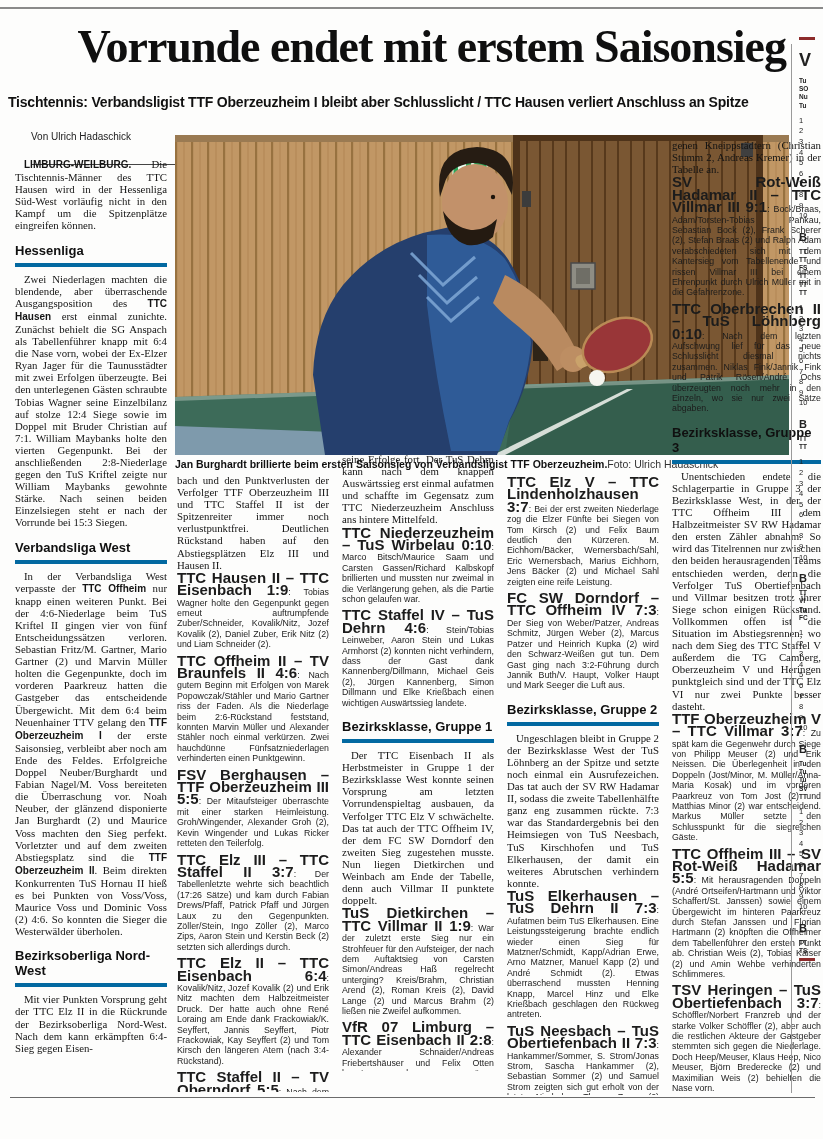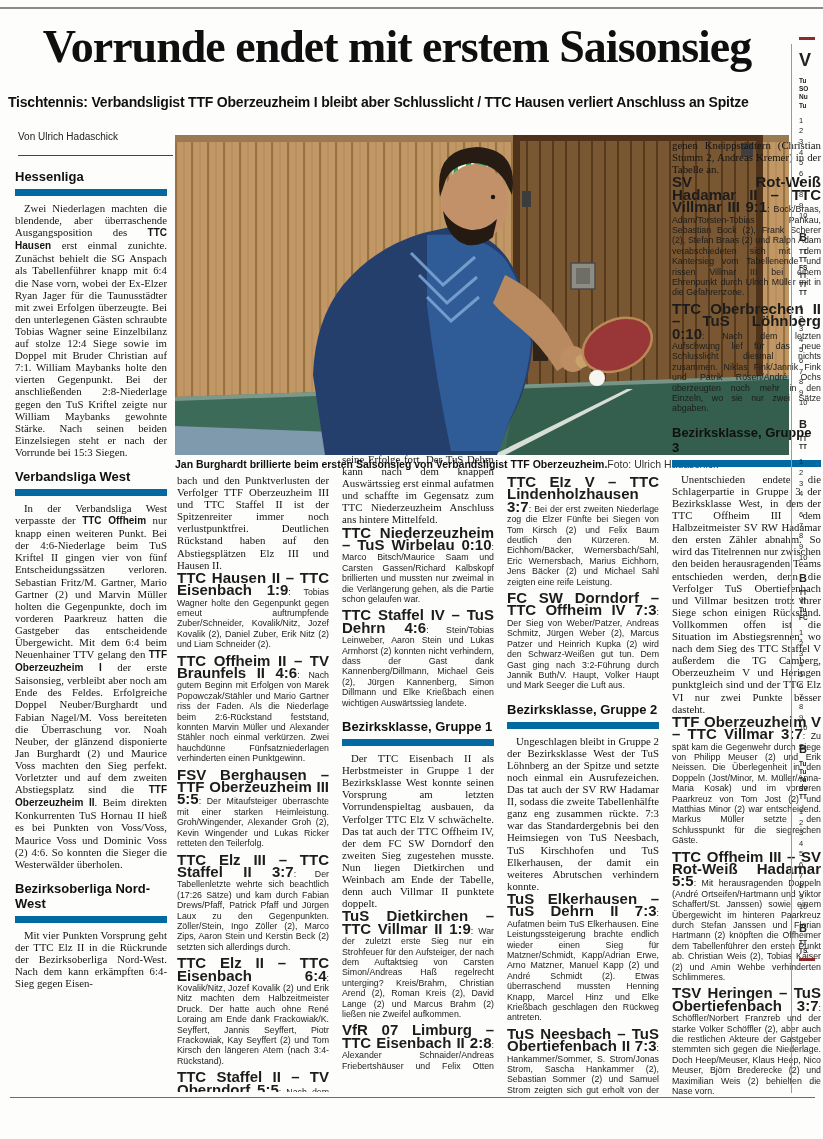--- a/index.html
+++ b/index.html
@@ -1,47 +1,47 @@
 <!DOCTYPE html>
 <html lang="de"><head>
 <meta charset="utf-8">
 <style>
   html,body{margin:0;padding:0;background:#ffffff;}
   .page{position:relative;width:823px;height:1139px;background:#fdfdfc;overflow:hidden;
         font-family:"Liberation Serif",serif;color:#141414;}
   .rule{position:absolute;background:#7d7d7d;}
   .top-rule{left:0;top:7px;width:823px;height:2px;background:#8a8a8a;}
   .bottom-rule{left:10px;top:1097px;width:805px;height:1px;background:#6b6b6b;}
-  .headline{position:absolute;left:8px;top:20px;width:778px;margin:0;text-align:center;
+  .headline{position:absolute;left:8px;top:20px;width:778px;margin:0;text-align:right;
             font-family:"Liberation Serif",serif;font-weight:bold;font-size:46px;
             letter-spacing:-1px;color:#0f0f0f;}
   .subhead{position:absolute;left:8px;top:94px;width:778px;margin:0;text-align:left;
            font-family:"Liberation Sans",sans-serif;font-weight:bold;font-size:14px;
            letter-spacing:-0.2px;color:#111;}
-  .byline{position:absolute;left:18px;top:131px;width:155px;
+  .byline{position:absolute;left:31px;top:131px;width:155px;
           font-family:"Liberation Sans",sans-serif;font-size:10px;color:#222;
-          border-bottom:1px solid #444;padding-bottom:13px;}
+          border-bottom:1px solid #444;padding-bottom:22px;}
   .photo{position:absolute;left:175px;top:135px;width:614px;height:320px;margin:0;}
   .photo svg{display:block;}
   .caption{position:absolute;left:175px;top:458px;width:614px;
            font-family:"Liberation Sans",sans-serif;font-size:10.5px;color:#111;}
   .caption b{font-weight:bold;}
   .caption .credit{font-weight:normal;color:#333;}
   .col{position:absolute;overflow:hidden;}
   #col1{left:15px;top:158px;width:152px;height:936px;}
   #col2{left:177px;top:474px;width:152px;height:618px;}
   #col3{left:342px;top:453px;width:152px;height:618px;}
   #col4{left:507px;top:477px;width:152px;height:618px;}
   #col5{left:672px;top:139px;width:149px;height:956px;}
   p.body{margin:0 0 2px 0;font-size:10.8px;line-height:12.1px;text-align:justify;
          text-indent:9px;hyphens:auto;-webkit-hyphens:auto;}
   p.body.cont{text-indent:0;}
   p.body b{font-family:"Liberation Sans",sans-serif;font-size:10px;}
   h3.secHead{margin:11px 0 6px 0;font-family:"Liberation Sans",sans-serif;font-size:13px;
-             font-weight:bold;color:#101010;border-bottom:7px solid #0369a1;padding-bottom:5px;}
+             font-weight:bold;color:#101010;border-bottom:4px solid #0369a1;padding-bottom:5px;}
   p.report{margin:0 0 6px 0;font-family:"Liberation Sans",sans-serif;font-size:8.8px;
            line-height:10.4px;text-align:justify;color:#1c1c1c;hyphens:auto;}
   p.report b{font-size:15px;}
   .vrule{position:absolute;left:791px;top:44px;width:1px;height:1049px;background:#9a9a9a;}
   .sidebar{position:absolute;left:799px;top:34px;width:24px;height:1060px;overflow:hidden;
            font-family:"Liberation Sans",sans-serif;color:#222;}
   .sb-dash{width:16px;height:3px;margin:3px 0 10px 0;}
   .sb-title{font-size:18px;font-weight:bold;line-height:20px;margin-bottom:7px;}
   .sb-bold{font-size:6.5px;font-weight:bold;line-height:8.2px;white-space:nowrap;}
   .sb-num{font-size:7.5px;line-height:10.6px;}
@@ -121,20 +121,21 @@
           <rect x="398" y="205" width="26" height="13" rx="5" fill="#caa36b"></rect>
           <ellipse cx="443" cy="211" rx="36" ry="25" fill="#993638" stroke="#b98a55" stroke-width="2.5"></ellipse>
         </g>
         <circle cx="422" cy="243" r="8" fill="#f6f5ef"></circle>
       </g>
     </svg>
   </figure>
   <figcaption class="caption"><b>Jan Burghardt brillierte beim ersten Saisonsieg von Verbandsligist TTF Oberzeuzheim.</b><span class="credit">Foto: Ulrich Hadaschick</span></figcaption>
 
   <div class="col" id="col1">
+      <p class="body"><b>LIMBURG-WEILBURG.</b> Die Tischtennis-Männer des TTC Hausen wird in der Hessenliga Süd-West vorläufig nicht in den Kampf um die Spitzenplätze eingreifen können.</p>
       <h3 class="secHead">Hessenliga</h3>
       <p class="body">Zwei Niederlagen machten die blendende, aber überraschende Ausgangsposition des <b>TTC Hausen</b> erst einmal zunichte. Zunächst behielt die SG Anspach als Tabellenführer knapp mit 6:4 die Nase vorn, wobei der Ex-Elzer Ryan Jager für die Taunusstädter mit zwei Erfolgen überzeugte. Bei den unterlegenen Gästen schraubte Tobias Wagner seine Einzelbilanz auf stolze 12:4 Siege sowie im Doppel mit Bruder Christian auf 7:1. William Maybanks holte den vierten Gegenpunkt. Bei der anschließenden 2:8-Niederlage gegen den TuS Kriftel zeigte nur William Maybanks gewohnte Stärke. Nach seinen beiden Einzelsiegen steht er nach der Vorrunde bei 15:3 Siegen.</p>
       <h3 class="secHead">Verbandsliga West</h3>
       <p class="body">In der Verbandsliga West verpasste der <b>TTC Offheim</b> nur knapp einen weiteren Punkt. Bei der 4:6-Niederlage beim TuS Kriftel II gingen vier von fünf Entscheidungssätzen verloren. Sebastian Fritz/M. Gartner, Mario Gartner (2) und Marvin Müller holten die Gegenpunkte, doch im vorderen Paarkreuz hatten die Gastgeber das entscheidende Übergewicht. Mit dem 6:4 beim Neuenhainer TTV gelang den <b>TTF Oberzeuzheim I</b> der erste Saisonsieg, verbleibt aber noch am Ende des Feldes. Erfolgreiche Doppel Neuber/Burghardt und Fabian Nagel/M. Voss bereiteten die Überraschung vor. Noah Neuber, der glänzend disponierte Jan Burghardt (2) und Maurice Voss machten den Sieg perfekt. Vorletzter und auf dem zweiten Abstiegsplatz sind die <b>TTF Oberzeuzheim II</b>. Beim direkten Konkurrenten TuS Hornau II hieß es bei Punkten von Voss/Voss, Maurice Voss und Dominic Voss (2) 4:6. So konnten die Sieger die Westerwälder überholen.</p>
       <h3 class="secHead">Bezirksoberliga Nord-West</h3>
       <p class="body">Mit vier Punkten Vorsprung geht der TTC Elz II in die Rückrunde der Bezirksoberliga Nord-West. Nach dem kann erkämpften 6:4-Sieg gegen Eisen-</p>
     </div>
   <div class="col" id="col2">
       <p class="body cont">bach und den Punktverlusten der Verfolger TTF Oberzeuzheim III und TTC Staffel II ist der Spitzenreiter immer noch verlustpunktfrei. Deutlichen Rückstand haben auf den Abstiegsplätzen Elz III und Hausen II.</p>
       <p class="report"><b>TTC Hausen II – TTC Eisenbach 1:9</b>: Tobias Wagner holte den Gegenpunkt gegen erneut auftrumpfende Zuber/Schneider, Kovalik/Nitz, Jozef Kovalik (2), Daniel Zuber, Erik Nitz (2) und Liam Schneider (2).</p>

